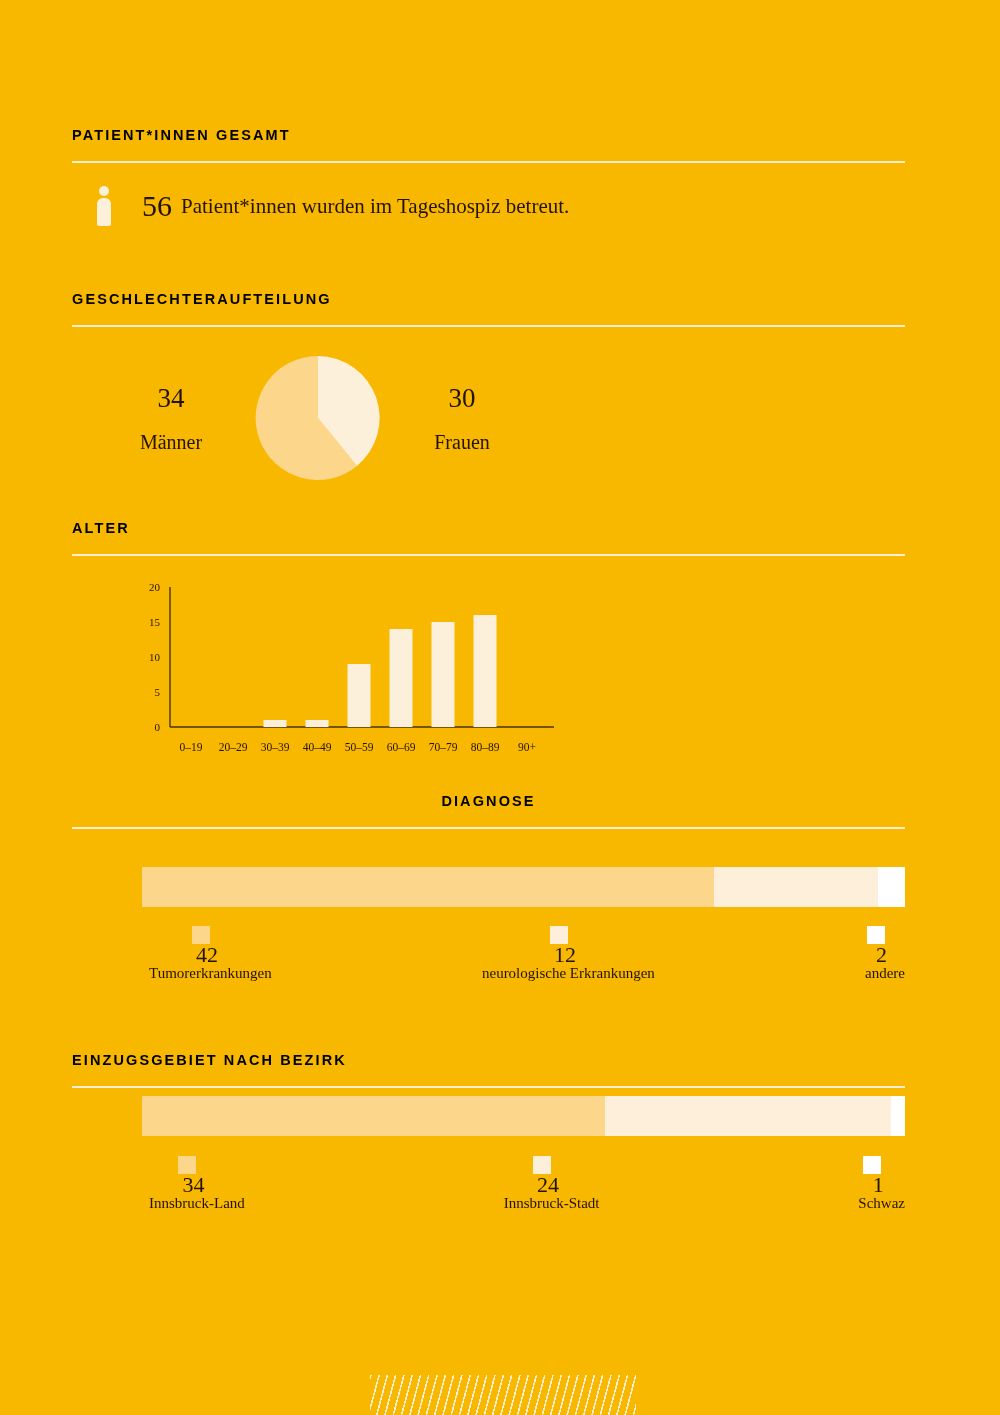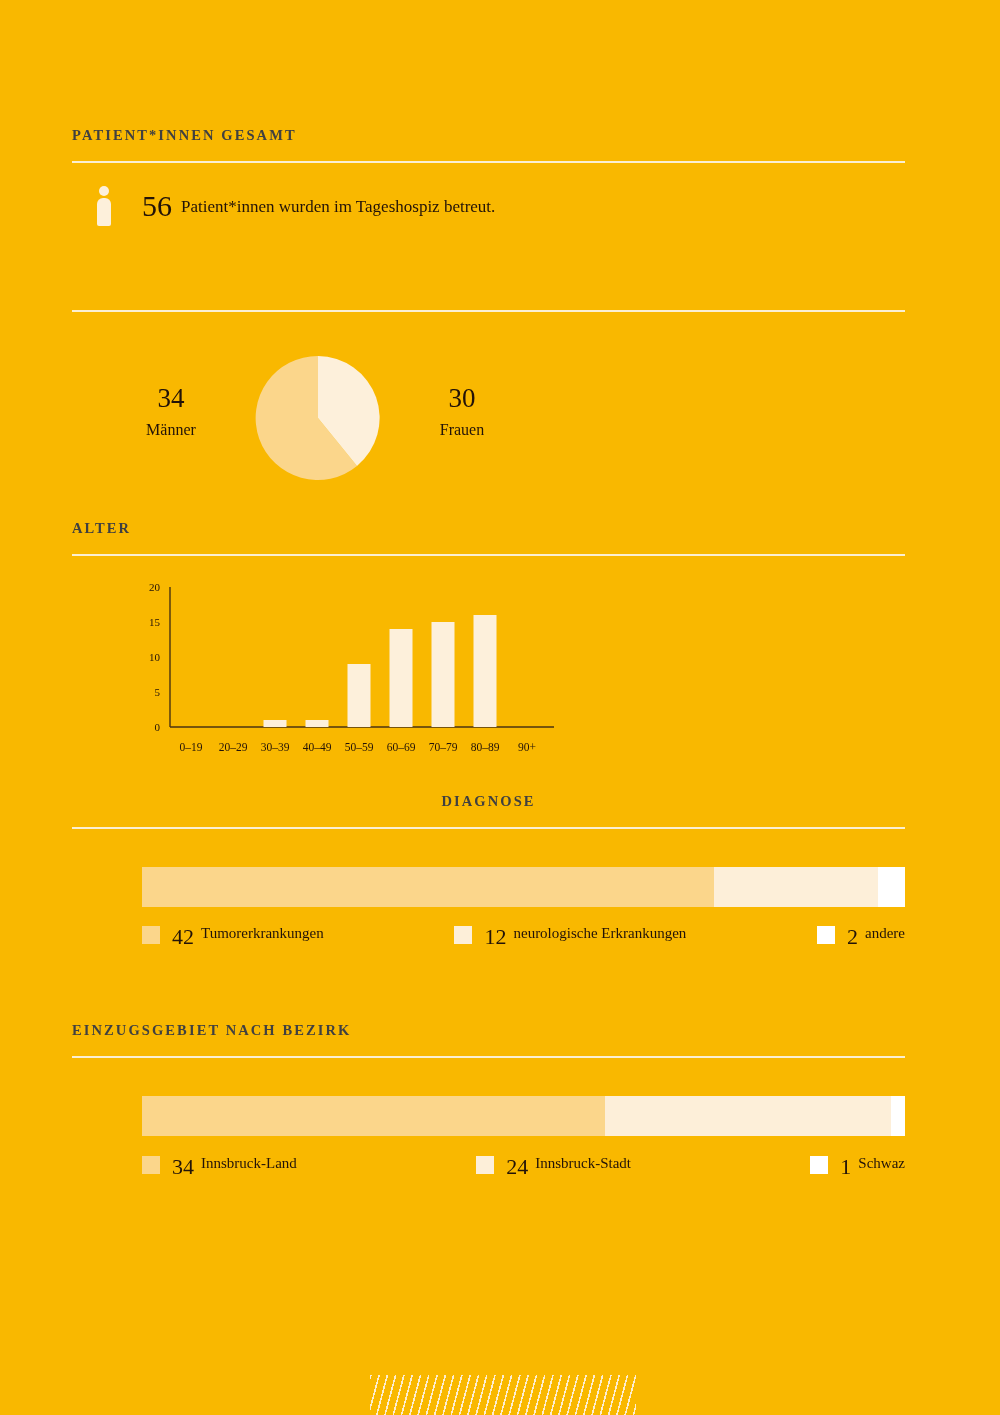--- a/index.html
+++ b/index.html
@@ -21,25 +21,25 @@
     inset: 0;
   }
 
   
   .section {
     position: absolute;
     left: 72px;
     width: 833px;
   }
   .sec-title {
-    font-family: Liberation Serif, serif;
+    font-family: Liberation Sans, sans-serif;
     font-weight: bold;
     font-size: 14.5px;
     letter-spacing: 2.1px;
-    color: #404040;
+    color: #000000;
     text-transform: uppercase;
     line-height: 1;
     white-space: nowrap;
   }
   .sec-rule {
     margin-top: 18px;
     height: 2px;
     width: 833px;
     background: #FBEFD2;
   }
@@ -77,21 +77,21 @@
     background: #FDF0DB;
   }
   .total-num {
     font-family: "Liberation Serif", serif;
     font-size: 30px;
     color: #231308;
     line-height: 1;
   }
   .total-text {
     font-family: "Liberation Serif", serif;
-    font-size: 17px;
+    font-size: 21px;
     color: #231308;
     margin-left: 9px;
     line-height: 1;
   }
 
   
   .pie-wrap {
     position: absolute;
     left: 72px;
     top: 352px;
@@ -104,24 +104,24 @@
     width: 150px;
     font-family: "Liberation Serif", serif;
     color: #231308;
   }
   .pie-label .val {
     font-size: 27px;
     line-height: 1;
     display: block;
   }
   .pie-label .cap {
-    font-size: 16px;
+    font-size: 20px;
     line-height: 1;
     display: block;
-    margin-top: 10px;
+    margin-top: 20px;
   }
   .pie-label.left { left: 24px; top: 33px; }
   .pie-label.right { left: 315px; top: 33px; }
   .pie-svg { position: absolute; left: 182px; top: 2px; }
 
   
   .agechart {
     position: absolute;
     left: 72px;
     top: 575px;
@@ -143,21 +143,23 @@
   .legend {
     position: absolute;
     left: 142px;
     width: 763px;
     display: flex;
     justify-content: space-between;
     align-items: center;
   }
   .legend-item {
     display: flex;
+    align-items: center;
     white-space: nowrap;
+    flex-direction: column;
   }
   .legend-item.last { justify-content: flex-end; }
   .sw {
     width: 18px;
     height: 18px;
     flex: none;
     margin-right: 12px;
   }
   .legend-num {
     font-family: "Liberation Serif", serif;
@@ -202,20 +204,21 @@
   <div class="total-row">
     <span class="person-icon">
       <span class="head"></span>
       <span class="body"></span>
     </span>
     <span class="total-num">56</span>
     <span class="total-text">Patient*innen wurden im Tageshospiz betreut.</span>
   </div>
 
   <div class="section" style="top:292px;">
+    <div class="sec-title">GESCHLECHTERAUFTEILUNG</div>
     <div class="sec-rule"></div>
   </div>
 
   <div class="pie-wrap">
     <div class="pie-label left">
       <span class="val">34</span>
       <span class="cap">Männer</span>
     </div>
     <svg class="pie-svg" width="128" height="128" viewBox="0 0 128 128">
 
@@ -284,21 +287,21 @@
         <span class="legend-num">12</span>
         <span class="legend-lab">neurologische Erkrankungen</span>
       </div>
       <div class="legend-item last">
         <span class="sw" style="background: rgb(255, 255, 255);"></span>
         <span class="legend-num">2</span>
         <span class="legend-lab">andere</span>
       </div>
     </div>
 
-  <div class="section" style="top:1023px;">
+  <div class="section" style="top:1053px;">
     <div class="sec-title">EINZUGSGEBIET NACH BEZIRK</div>
     <div class="sec-rule"></div>
   </div>
 
   <div class="stack" id="district-stack" style="top:1096px;">
       <div class="seg" style="width: 60.7143%; background: rgb(251, 214, 139);"></div>
       <div class="seg" style="width: 37.5%; background: rgb(253, 239, 217);"></div>
       <div class="seg" style="width: 1.78571%; background: rgb(255, 255, 255);"></div>
     </div>
   <div class="legend" id="district-legend" style="top:1156px;">

